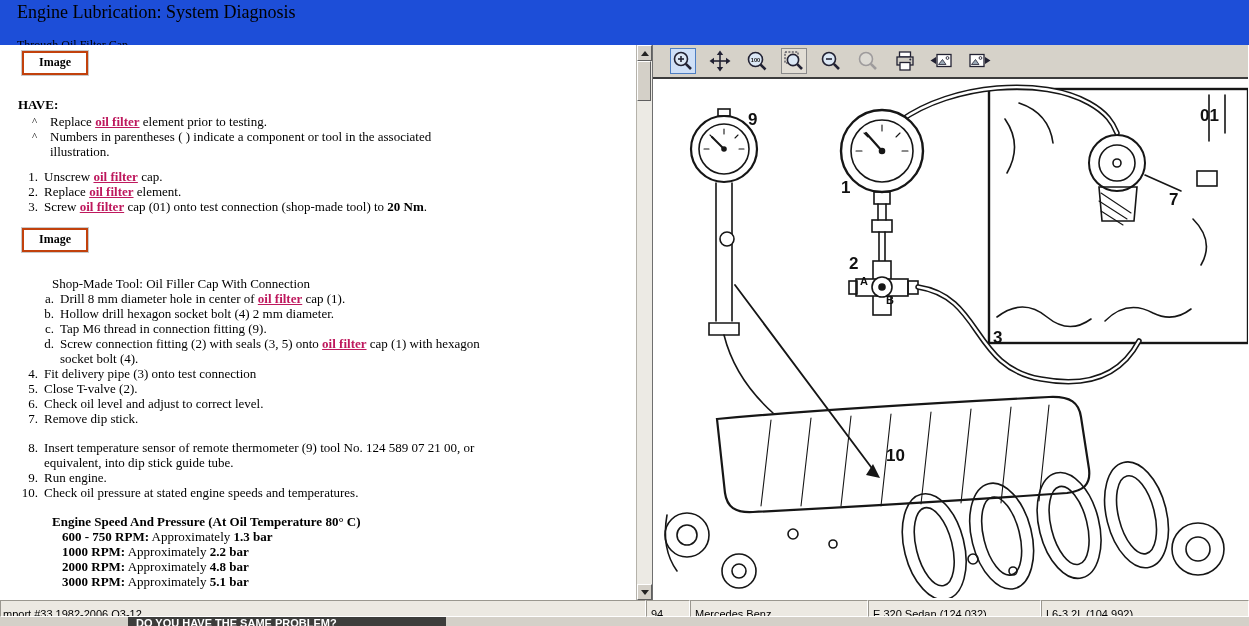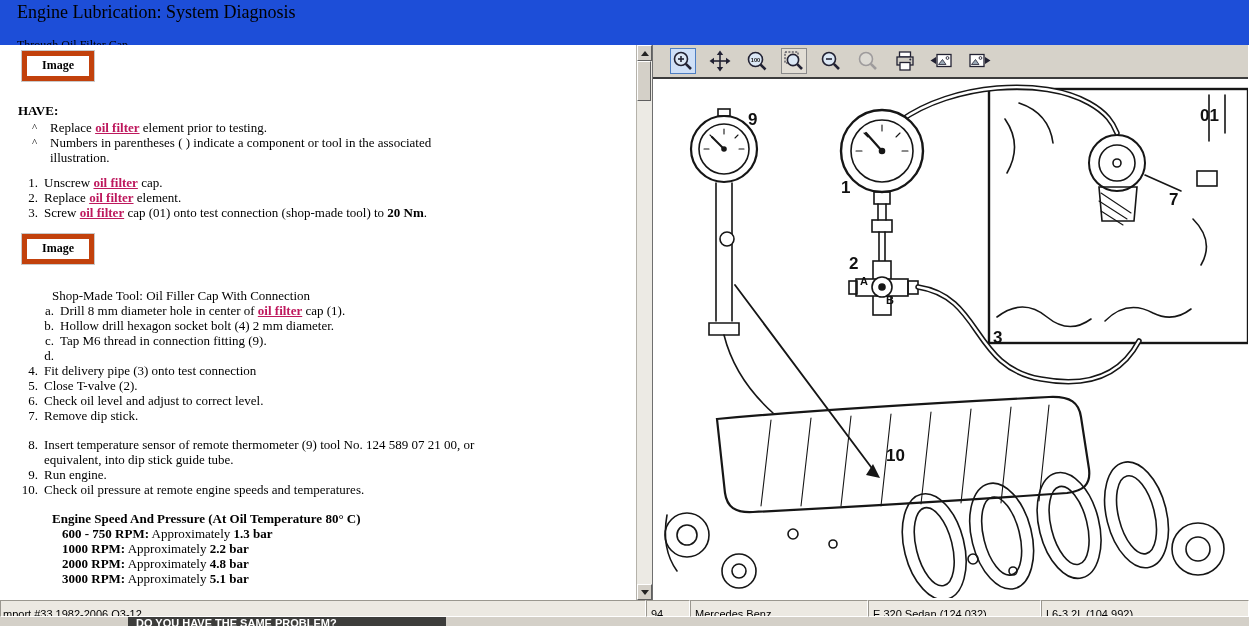--- a/index.html
+++ b/index.html
@@ -11,21 +11,21 @@
   
   .header { height: 45px; padding: 2px 0 0 17px; background: #1d4ed8; }
   .title { font-size: 18px; font-weight: normal; }
   .subtitle { font-size: 12px; margin-top: 15px; }
 
   
   .main { position: absolute; top: 45px; left: 0; width: 1249px; height: 555px; display: flex; }
 
   
   .left-panel { width: 636px; height: 555px; overflow: hidden; background: #fff; font-size: 13px; line-height: 15px; }
-  .img-btn { margin: 6px 0 0 22px; display: inline-block; background: #fff; border: 5px solid #c2410c; box-shadow: 0 0 0 1px #c9c9c9; padding: 2px 15px 3px 15px; font-family: "Liberation Serif", serif; font-weight: bold; font-size: 12px; cursor: pointer; }
+  .img-btn { margin: 6px 0 0 22px; display: inline-block; background: #fff; border: 2px solid #c2410c; box-shadow: 0 0 0 1px #c9c9c9; padding: 2px 15px 3px 15px; font-family: "Liberation Serif", serif; font-weight: bold; font-size: 12px; cursor: pointer; }
   .img-btn2 { margin-top: 14px; }
   .note-label { margin: 22px 0 2px 18px; font-weight: bold; }
   .note-row { display: flex; padding-left: 32px; }
   .note-row .marker { width: 18px; flex: none; font-size: 11px; }
   .note-row .txt { max-width: 430px; }
   .step { display: flex; }
   .step .num { width: 44px; flex: none; text-align: right; padding-right: 6px; }
   .step .txt { max-width: 470px; }
   .sub .num { width: 60px; }
   .sub .txt { max-width: 430px; } .gap10 { height: 10px; } .gap14 { height: 14px; }
@@ -124,20 +124,21 @@
       <div class="step sub">
         <span class="num">b.</span>
         <span class="txt">Hollow drill hexagon socket bolt (4) 2 mm diameter.</span>
       </div>
       <div class="step sub">
         <span class="num">c.</span>
         <span class="txt">Tap M6 thread in connection fitting (9).</span>
       </div>
       <div class="step sub">
         <span class="num">d.</span>
+        <span class="txt"><span>Screw connection fitting (2) with seals (3, 5) onto </span><a class="link">oil filter</a><span> cap (1) with hexagon socket bolt (4).</span></span>
       </div>
 
       <div class="step">
         <span class="num">4.</span>
         <span class="txt">Fit delivery pipe (3) onto test connection</span>
       </div>
       <div class="step">
         <span class="num">5.</span>
         <span class="txt">Close T-valve (2).</span>
       </div>
@@ -155,21 +156,21 @@
       <div class="step">
         <span class="num">8.</span>
         <span class="txt">Insert temperature sensor of remote thermometer (9) tool No. 124 589 07 21 00, or equivalent, into dip stick guide tube.</span>
       </div>
       <div class="step">
         <span class="num">9.</span>
         <span class="txt">Run engine.</span>
       </div>
       <div class="step">
         <span class="num">10.</span>
-        <span class="txt">Check oil pressure at remote engine speeds and temperatures.</span>
+        <span class="txt">Check oil pressure at stated engine speeds and temperatures.</span>
       </div>
 
       <div class="pressure-heading">Engine Speed And Pressure (At Oil Temperature 80° C)</div>
       <div class="rpm"><span class="b">600 - 750 RPM:</span><span> Approximately </span><span class="b">1.3 bar</span></div>
       <div class="rpm"><span class="b">1000 RPM:</span><span> Approximately </span><span class="b">2.2 bar</span></div>
       <div class="rpm"><span class="b">2000 RPM:</span><span> Approximately </span><span class="b">4.8 bar</span></div>
       <div class="rpm"><span class="b">3000 RPM:</span><span> Approximately </span><span class="b">5.1 bar</span></div>
     </div>
 
     <div class="scrollbar">

